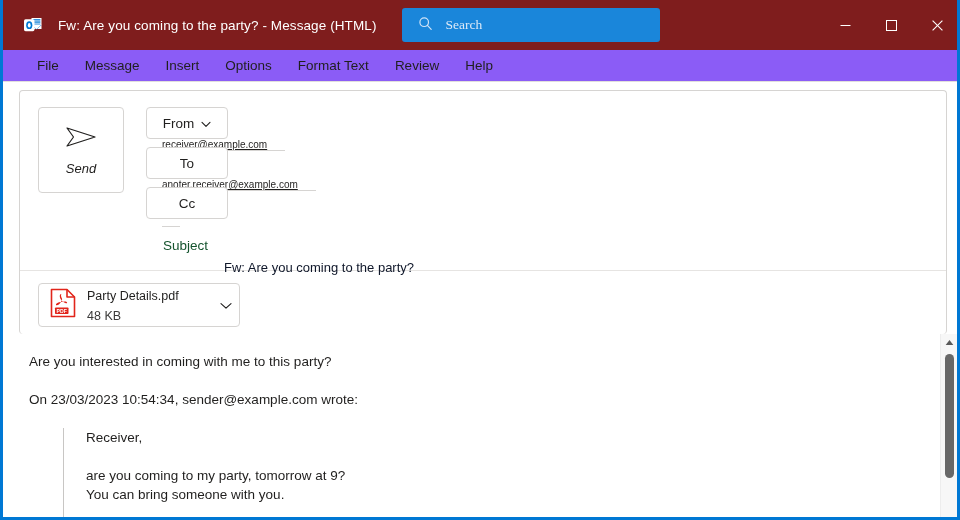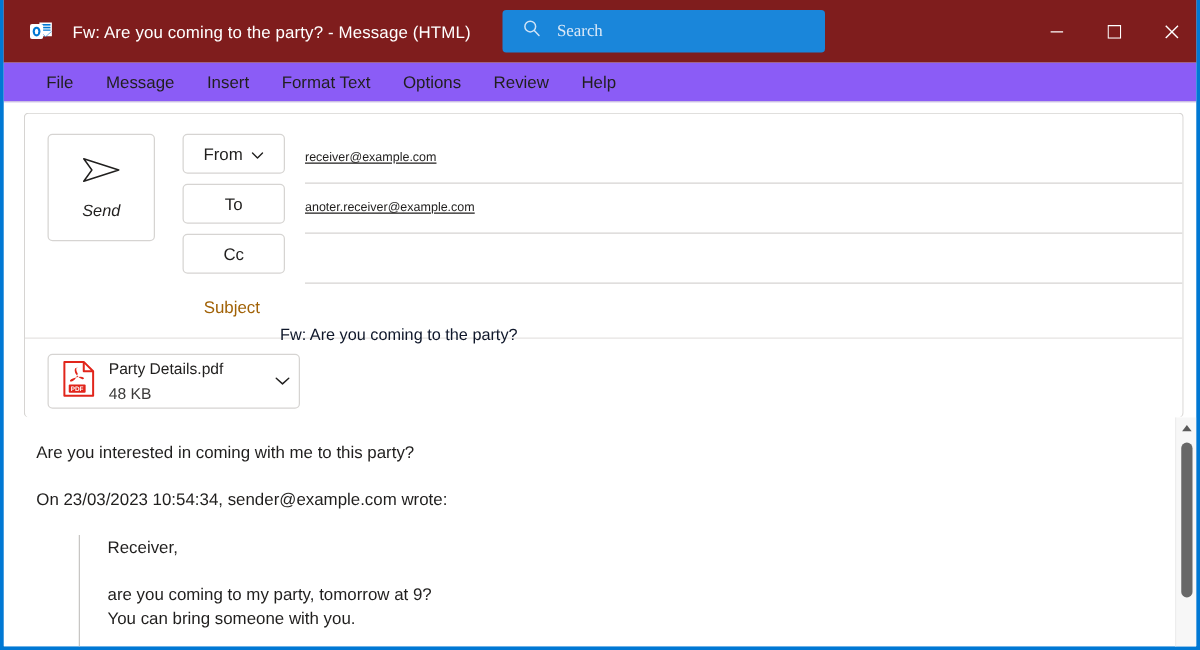--- a/index.html
+++ b/index.html
@@ -150,20 +150,21 @@
 
   .fields {
     margin-left: 22px;
     flex: 1 1 auto;
   }
 
   .field-row {
     display: flex;
     align-items: flex-start;
     height: 40px;
+    flex-direction: column;
   }
 
   .field-btn {
     width: 82px;
     height: 32px;
     border: 1px solid #d6d4d2;
     border-radius: 4px;
     background: #ffffff;
     display: flex;
     align-items: center;
@@ -196,21 +197,21 @@
     display: flex;
     align-items: center;
     margin-left: 106px;
     margin-top: 2px;
     height: 32px;
   }
   .subject-label {
     width: 82px;
     text-align: right;
     font-size: 13.5px;
-    color: #a16207;
+    color: #14532d;
     flex: 0 0 auto;
   }
   .subject-value {
     flex: 1 1 auto;
     margin-left: 16px;
     font-size: 13px;
     color: #0f172a;
     padding-right: 18px;
     margin-top: 44px;
   }
@@ -372,22 +373,22 @@
           <line x1="10.4" y1="0.6" x2="0.6" y2="10.4" stroke="#ffffff" stroke-width="1.1"></line>
         </svg>
       </div>
     </div>
   </div>
 
   <div class="ribbon">
     <div class="ribbon-tab">File</div>
     <div class="ribbon-tab">Message</div>
     <div class="ribbon-tab">Insert</div>
+    <div class="ribbon-tab">Options</div>
     <div class="ribbon-tab">Format Text</div>
-    <div class="ribbon-tab">Options</div>
     <div class="ribbon-tab">Review</div>
     <div class="ribbon-tab">Help</div>
   </div>
 
   <div class="header-panel-wrap">
     <div class="header-panel">
 
       <div class="compose-row">
 
         <div class="send-button">

